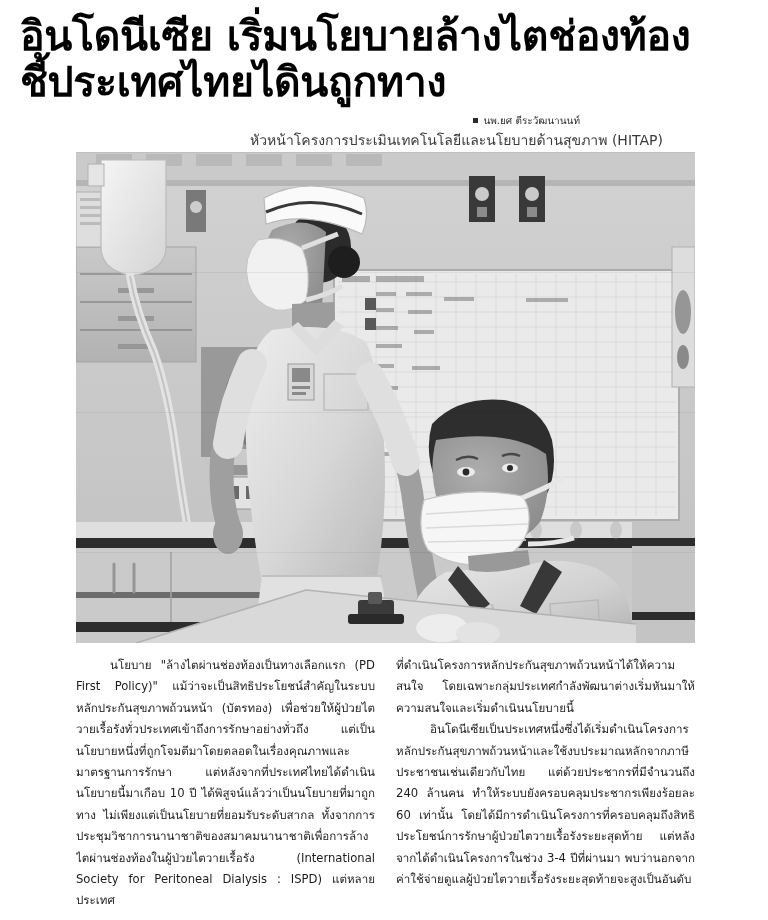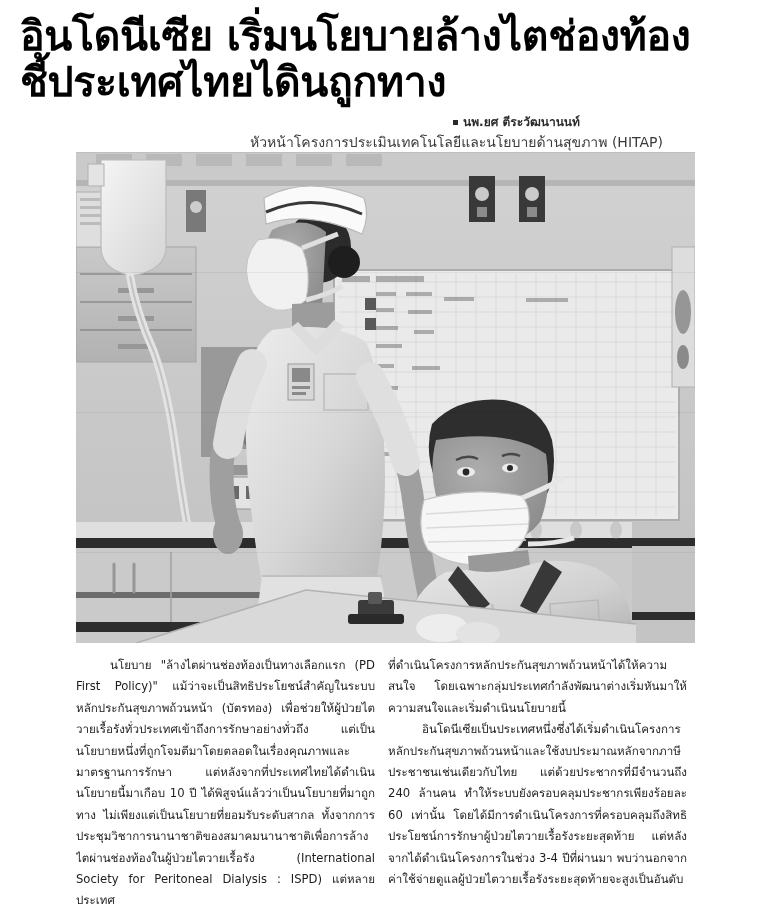--- a/index.html
+++ b/index.html
@@ -42,22 +42,22 @@
 
   
   .byline {
     position: absolute;
     right: 72px;
     top: 114px;
     width: 330px;
     text-align: right;
   }
   .byline-author {
-    font-size: 12px;
-    font-weight: 700;
+    font-size: 10px;
+    font-weight: 400;
     color: #2a2a2a;
     line-height: 1.45;
     white-space: nowrap;
   }
   .byline-bullet {
     display: inline-block;
     width: 5px;
     height: 5px;
     background: #2a2a2a;
     margin-right: 5px;
@@ -91,21 +91,21 @@
   .photo svg { display: block; }
 
   
   .body-cols {
     position: absolute;
     left: 76px;
     top: 655px;
     width: 619px;
     height: 262px;
     display: flex;
-    gap: 13px;
+    gap: 21px;
   }
   .col {
     width: 299px;
     font-size: 11.6px;
     line-height: 21.4px;
     color: #1c1c1c;
     text-align: justify;
     text-justify: inter-word;
     overflow: hidden;
     word-spacing: 0.5px;

